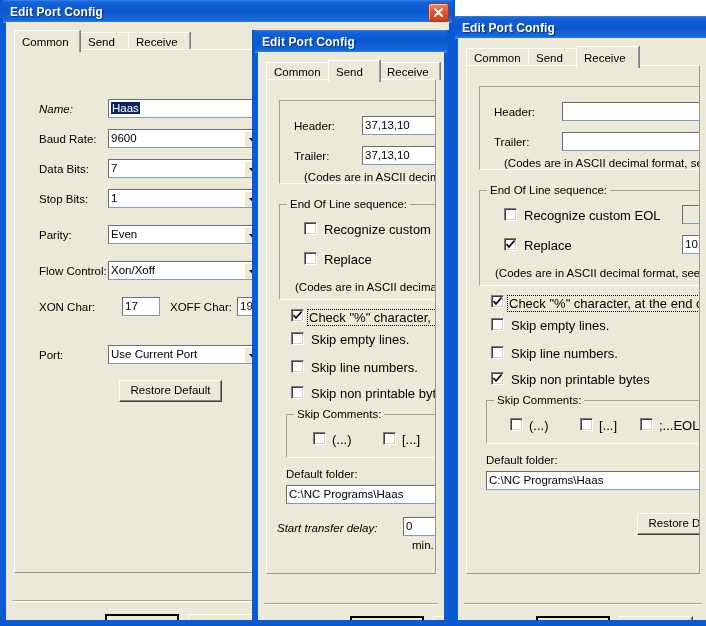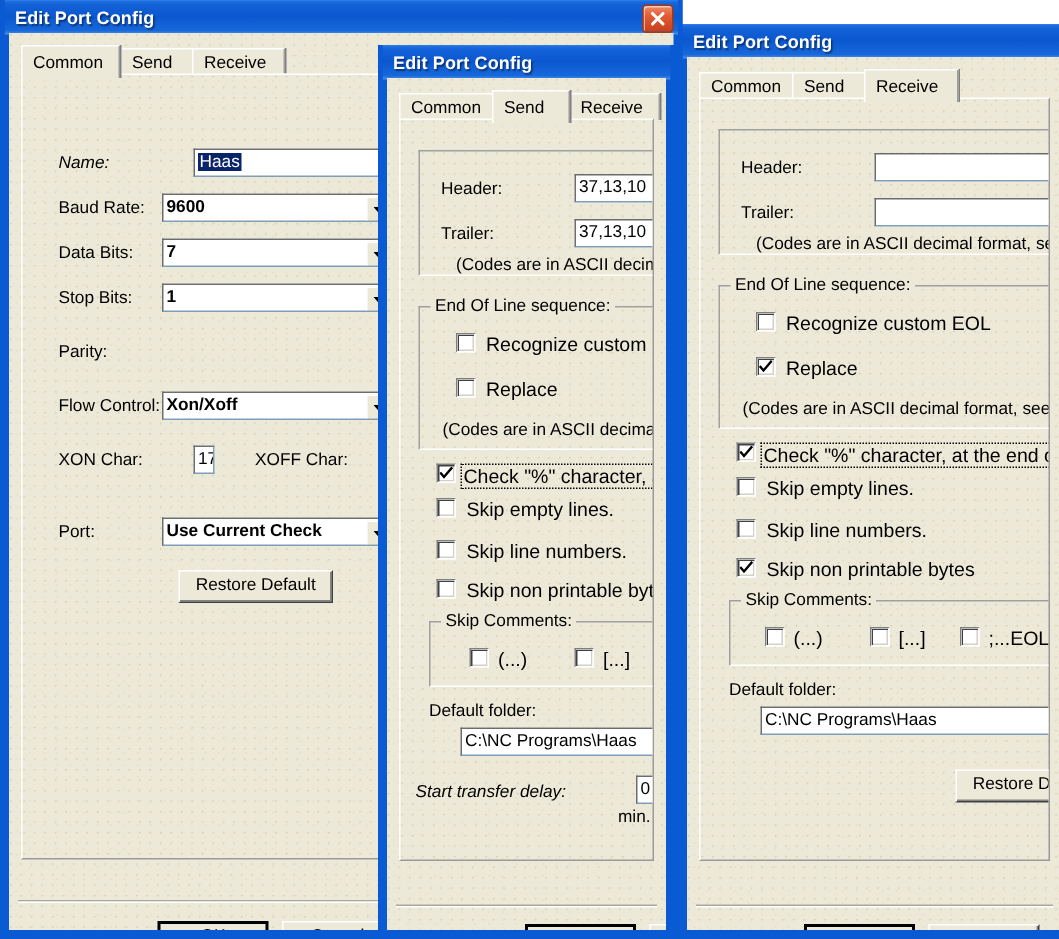--- a/index.html
+++ b/index.html
@@ -83,29 +83,29 @@
     overflow:hidden;
   }
   
   .lbl{position:absolute;font-size:11.5px;color:#000;white-space:nowrap;}
   .txt{
     position:absolute;box-sizing:border-box;height:19px;
     background:#fff;
     border:1px solid #7f9db9;
     border-top-color:#6d6d6d;border-left-color:#6d6d6d;
     font-size:11.5px;line-height:17px;padding:0 2px;
-    color:#000;white-space:nowrap;overflow:hidden;margin-left:21px;
+    color:#000;white-space:nowrap;overflow:hidden;
   }
   .sel{
     position:absolute;box-sizing:border-box;height:19px;
     background:#fff;
     border:1px solid #7f9db9;
     border-top-color:#6d6d6d;border-left-color:#6d6d6d;
     font-size:11.5px;line-height:17px;padding:0 2px;
-    color:#000;white-space:nowrap;overflow:hidden;font-weight:bold;
+    color:#000;white-space:nowrap;overflow:hidden;
   }
   .sel .arrow{
     position:absolute;right:1px;top:1px;width:15px;height:15px;
     background:#ece9d8;
     border:1px solid #fff;border-right-color:#808080;border-bottom-color:#808080;
     display:flex;align-items:center;justify-content:center;
   }
   .sel .arrow svg{display:block;}
   .selhi{background:#0a246a;color:#fff;padding:0 1px;}
   .group{
@@ -186,39 +186,47 @@
       <div class="sel" style="left:93px;top:139px;width:155px;">
         <span>1</span>
         <span class="arrow">
           <svg width="7" height="4" viewBox="0 0 7 4">
               <path d="M0 0 L7 0 L3.5 4 Z" fill="#000"></path>
             </svg>
         </span>
       </div>
 
       <div class="lbl" style="left:24px;top:179px;">Parity:</div>
+      <div class="sel" style="left:93px;top:175px;width:155px;">
+        <span>Even</span>
+        <span class="arrow">
+          <svg width="7" height="4" viewBox="0 0 7 4">
+              <path d="M0 0 L7 0 L3.5 4 Z" fill="#000"></path>
+            </svg>
+        </span>
+      </div>
 
       <div class="lbl" style="left:24px;top:215px;">Flow Control:</div>
       <div class="sel" style="left:93px;top:211px;width:155px;">
         <span>Xon/Xoff</span>
         <span class="arrow">
           <svg width="7" height="4" viewBox="0 0 7 4">
               <path d="M0 0 L7 0 L3.5 4 Z" fill="#000"></path>
             </svg>
         </span>
       </div>
 
       <div class="lbl" style="left:24px;top:251px;">XON Char:</div>
-      <div class="txt" style="left:93px;top:247px;width:14px;">17</div>
+      <div class="txt" style="left:107px;top:247px;width:38px;">17</div>
       <div class="lbl" style="left:155px;top:251px;">XOFF Char:</div>
       <div class="txt" style="left:222px;top:247px;width:38px;">19</div>
 
       <div class="lbl" style="left:24px;top:299px;">Port:</div>
       <div class="sel" style="left:93px;top:295px;width:155px;">
-        <span>Use Current Check</span>
+        <span>Use Current Port</span>
         <span class="arrow">
           <svg width="7" height="4" viewBox="0 0 7 4">
               <path d="M0 0 L7 0 L3.5 4 Z" fill="#000"></path>
             </svg>
         </span>
       </div>
 
       <div class="btn" style="left:104px;top:330px;width:103px;">Restore Default</div>
     </div>
 

